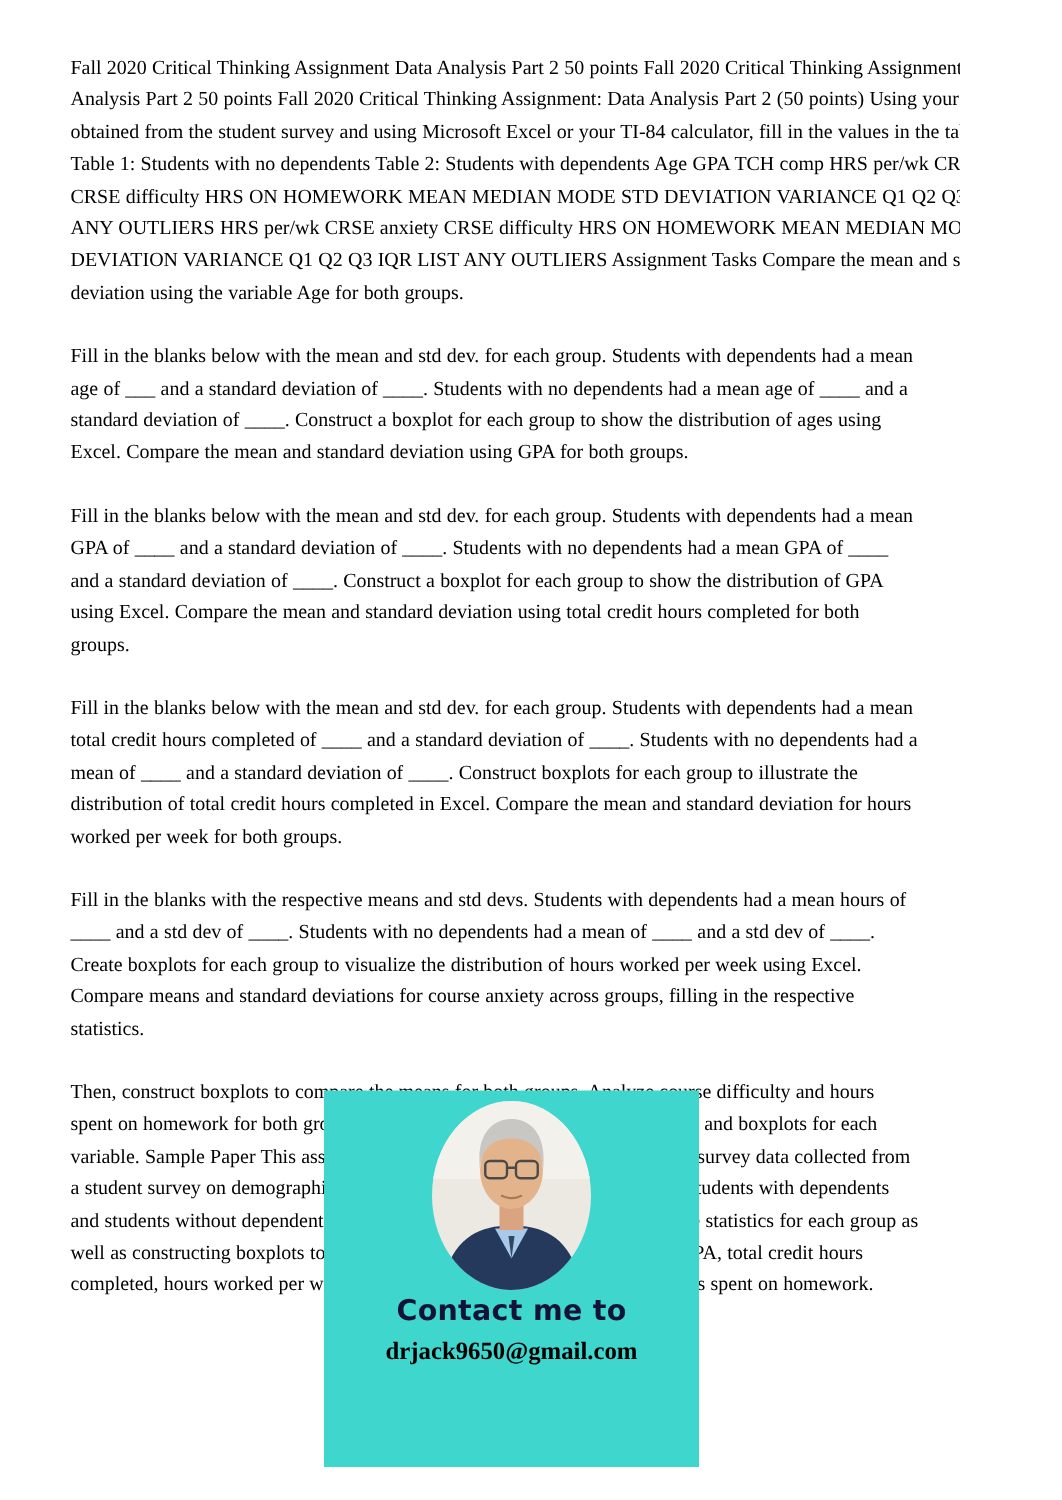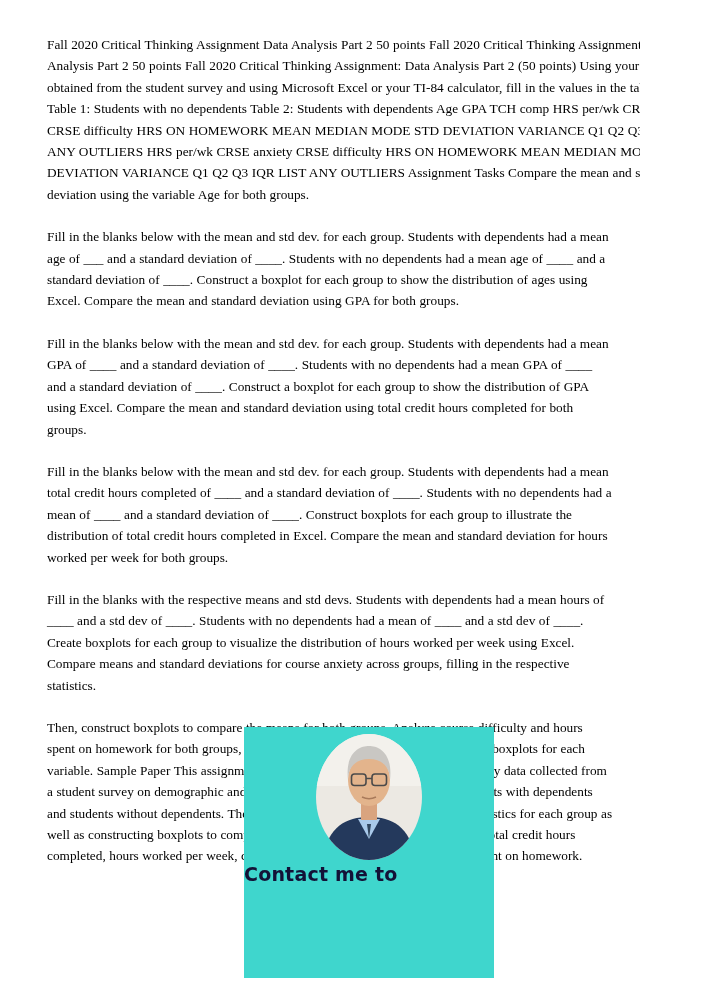--- a/index.html
+++ b/index.html
@@ -26,24 +26,24 @@
     color: #000000;
     margin-bottom: 21px;
     text-align: left;
     word-spacing: 0.2px;
   }
   .para.wide { width: 661px; }
 
   
   .promo {
     position: absolute;
-    left: 244px; top: 727px;
+    left: 216px; top: 727px;
     width: 250px; height: 251px;
     background: #3fd6cd;
-    text-align: left;
+    text-align: center;
   }
   .avatar {
     width: 106px; height: 126px;
     margin: 7px auto 0 auto;
   }
   .promo-heading {
     margin-top: 1px;
     font-family: "DejaVu Sans", "Liberation Sans", sans-serif;
     font-weight: bold;
     font-size: 19px;
@@ -103,15 +103,16 @@
             <line x1="50" y1="44.5" x2="56" y2="44.5"></line>
           </g>
 
           <path d="M46 63 Q53 66.5 60 63" stroke="#a97a5a" stroke-width="1.4" fill="none"></path>
         </g>
       </svg>
     </div>
     <div class="promo-heading" style="color: rgb(19, 18, 55);">
       <div>Contact me to</div>
     </div>
+    <div class="promo-email">drjack9650@gmail.com</div>
   </div>
 
 </div>
 
 </body></html>

